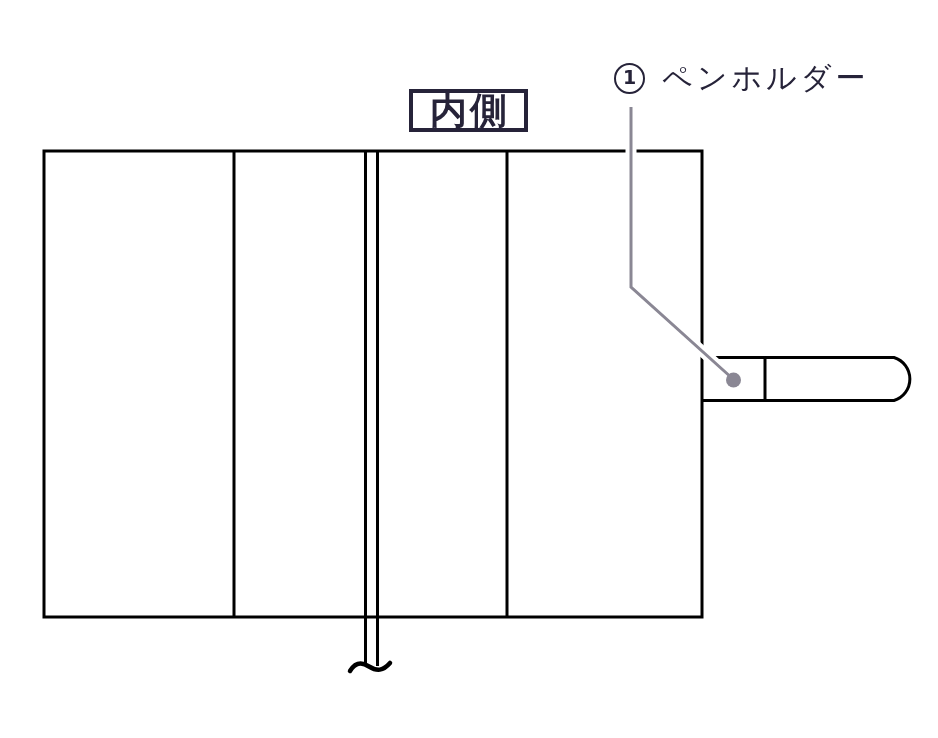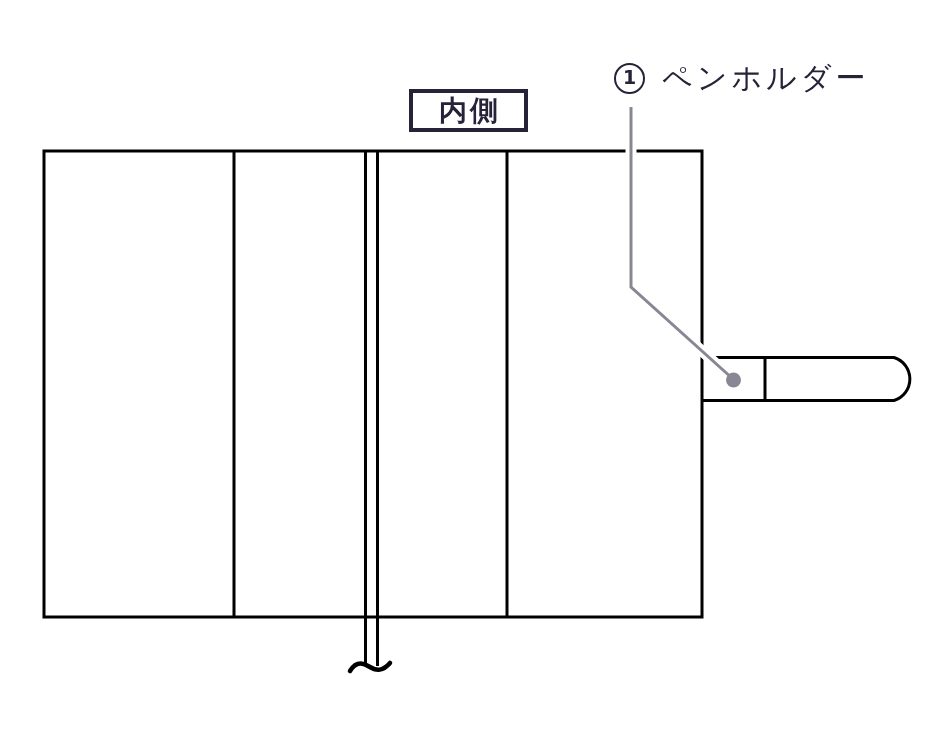--- a/index.html
+++ b/index.html
@@ -26,21 +26,21 @@
     top: 89px;
     width: 119px;
     height: 43px;
     box-sizing: border-box;
     border: 4px solid #262339;
     background: #ffffff;
     display: flex;
     align-items: center;
     justify-content: center;
     color: #262339;
-    font-size: 28px;
+    font-size: 37px;
     font-weight: bold;
     letter-spacing: 3px;
     text-indent: 3px;
     line-height: 1;
   }
   .callout {
     position: absolute;
     left: 614px;
     top: 60px;
     height: 36px;

